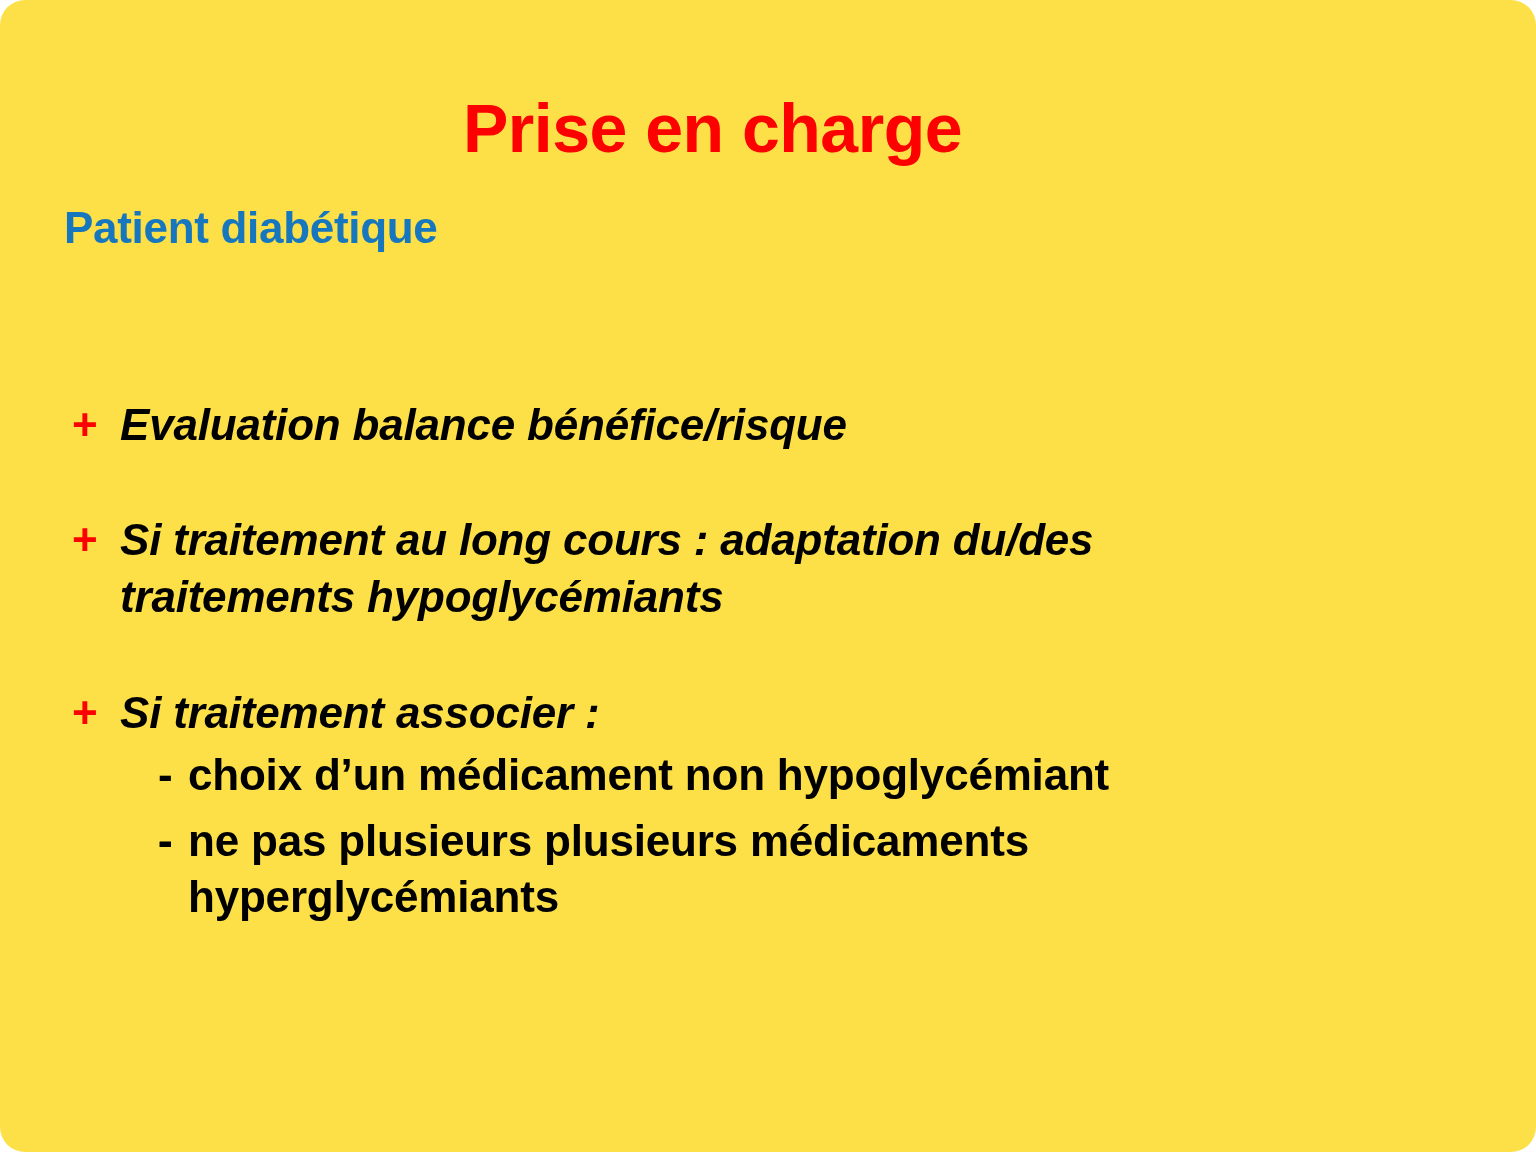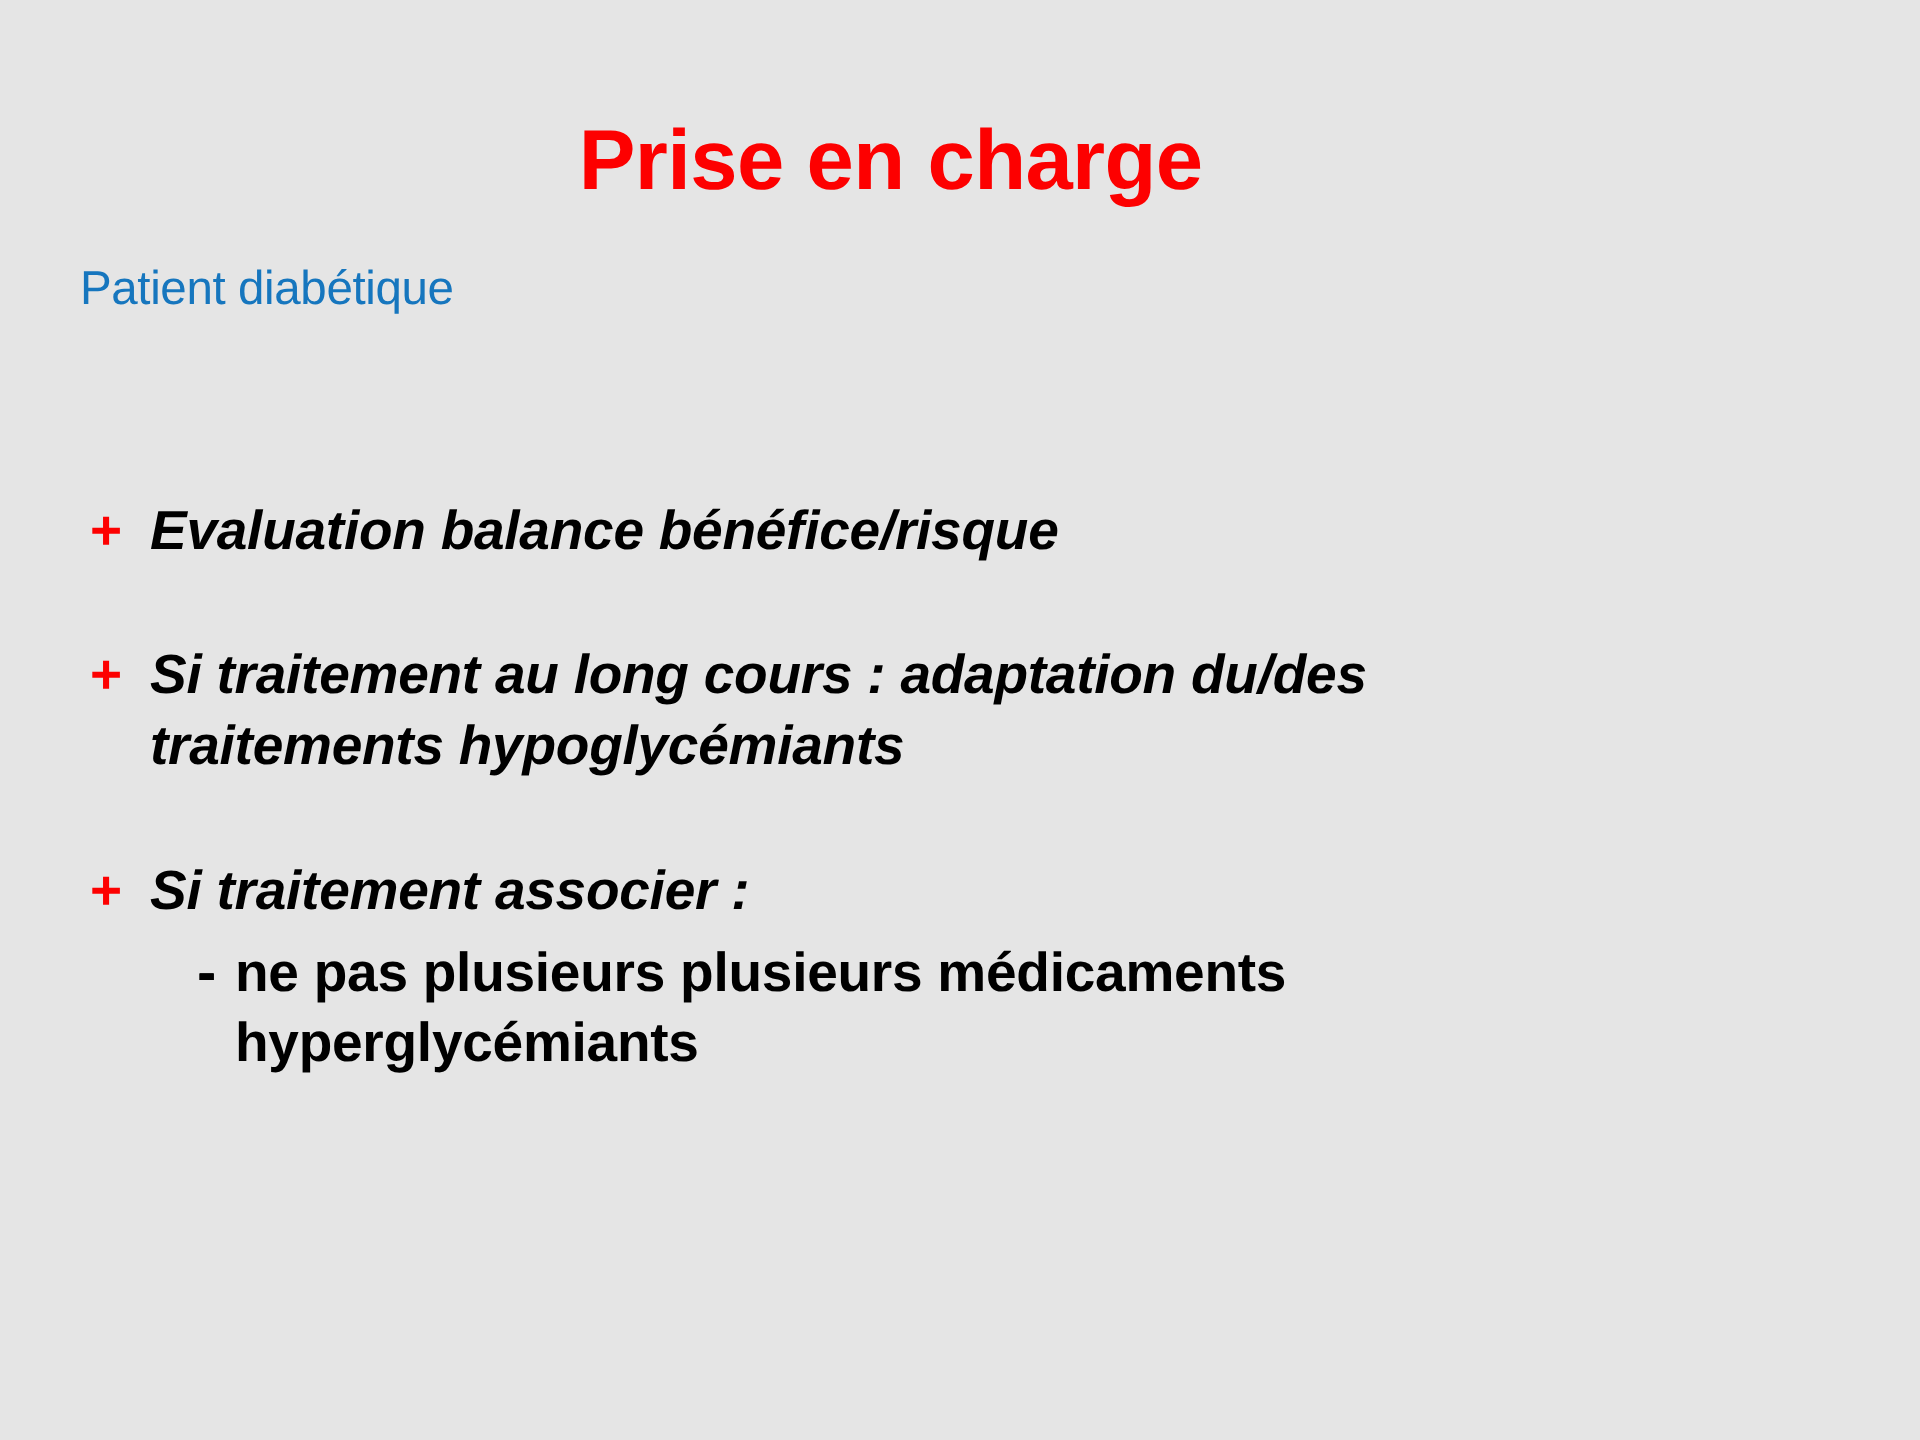--- a/index.html
+++ b/index.html
@@ -9,23 +9,24 @@
     background: #ffffff;
   }
   body {
     font-family: "Liberation Sans", sans-serif;
     -webkit-font-smoothing: antialiased;
   }
   .slide {
     position: relative;
     width: 1536px;
     height: 1152px;
-    background: #e5e5e5;
+    background: #fde047;
     overflow: hidden;
     box-sizing: border-box;
+    border-radius: 25px;
   }
 
   
   .slide-title {
     position: absolute;
     left: 0;
     top: 46px;
     width: 1425px;
     text-align: center;
     font-size: 68px;
@@ -33,23 +34,23 @@
     line-height: 1.06;
     color: #fd0000;
     letter-spacing: -0.5px;
     white-space: nowrap;
   }
 
   
   .slide-subtitle {
     position: absolute;
     left: 64px;
-    top: 179px;
-    font-size: 38px;
-    font-weight: normal;
+    top: 167px;
+    font-size: 44px;
+    font-weight: bold;
     line-height: 1.08;
     color: #1676BE;
     letter-spacing: -0.3px;
     white-space: nowrap;
   }
 
   
   .body-block {
     position: absolute;
     left: 72px;
@@ -136,20 +137,21 @@
     </div>
 
     <div class="bullet has-sub">
       <span class="bullet-marker">+</span>
       <span class="bullet-text">Si traitement associer :</span>
     </div>
 
     <ul class="sub-list">
       <li class="sub-item">
         <span class="sub-marker">-</span>
+        <span>choix d’un médicament non hypoglycémiant</span>
       </li>
       <li class="sub-item">
         <span class="sub-marker">-</span>
       </li>
       <li class="sub-item">
         <span class="sub-marker">-</span>
         <span>ne pas plusieurs plusieurs médicaments hyperglycémiants</span>
       </li>
     </ul>
 

